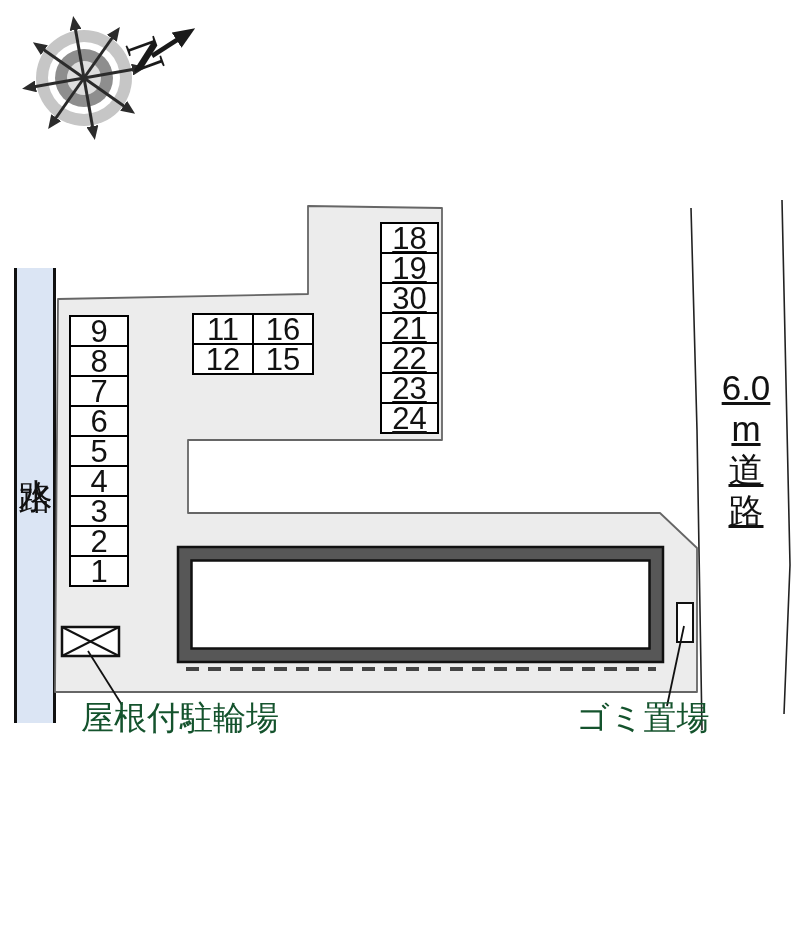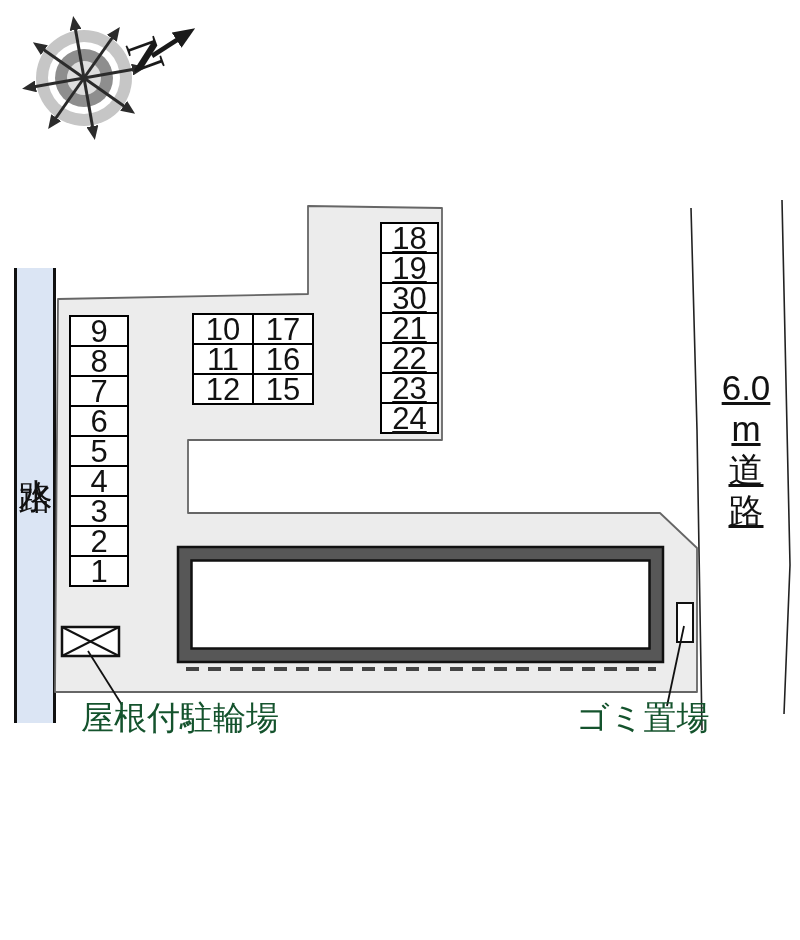--- a/index.html
+++ b/index.html
@@ -108,24 +108,20 @@
   <div class="pcell">6</div>
   <div class="pcell">5</div>
   <div class="pcell">4</div>
   <div class="pcell">3</div>
   <div class="pcell">2</div>
   <div class="pcell">1</div>
 </div>
 
 <div class="abs grid" style="left:192px;top:313px;">
   <div class="row">
-    <div class="pcell">10</div>
-    <div class="pcell">17</div>
-  </div>
-  <div class="row">
     <div class="pcell">11</div>
     <div class="pcell">16</div>
   </div>
   <div class="row">
     <div class="pcell">12</div>
     <div class="pcell">15</div>
   </div>
 </div>
 
 <div class="abs col" style="left:380px;top:222px;width:59px;text-decoration:underline;">

